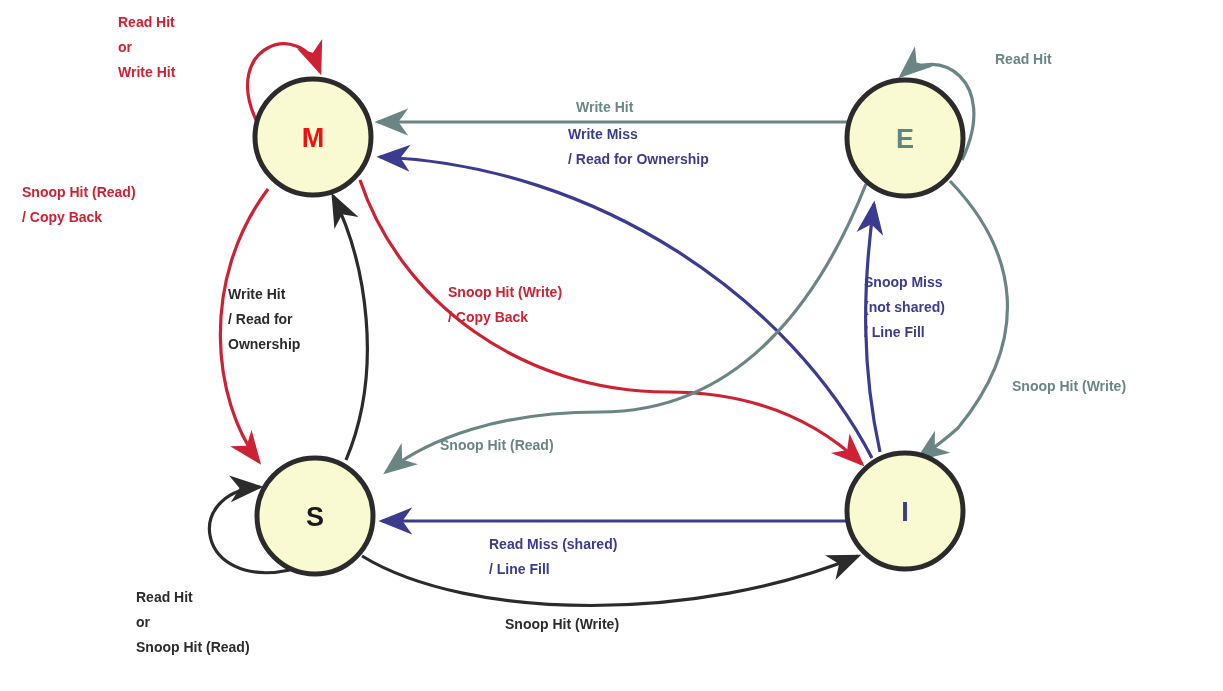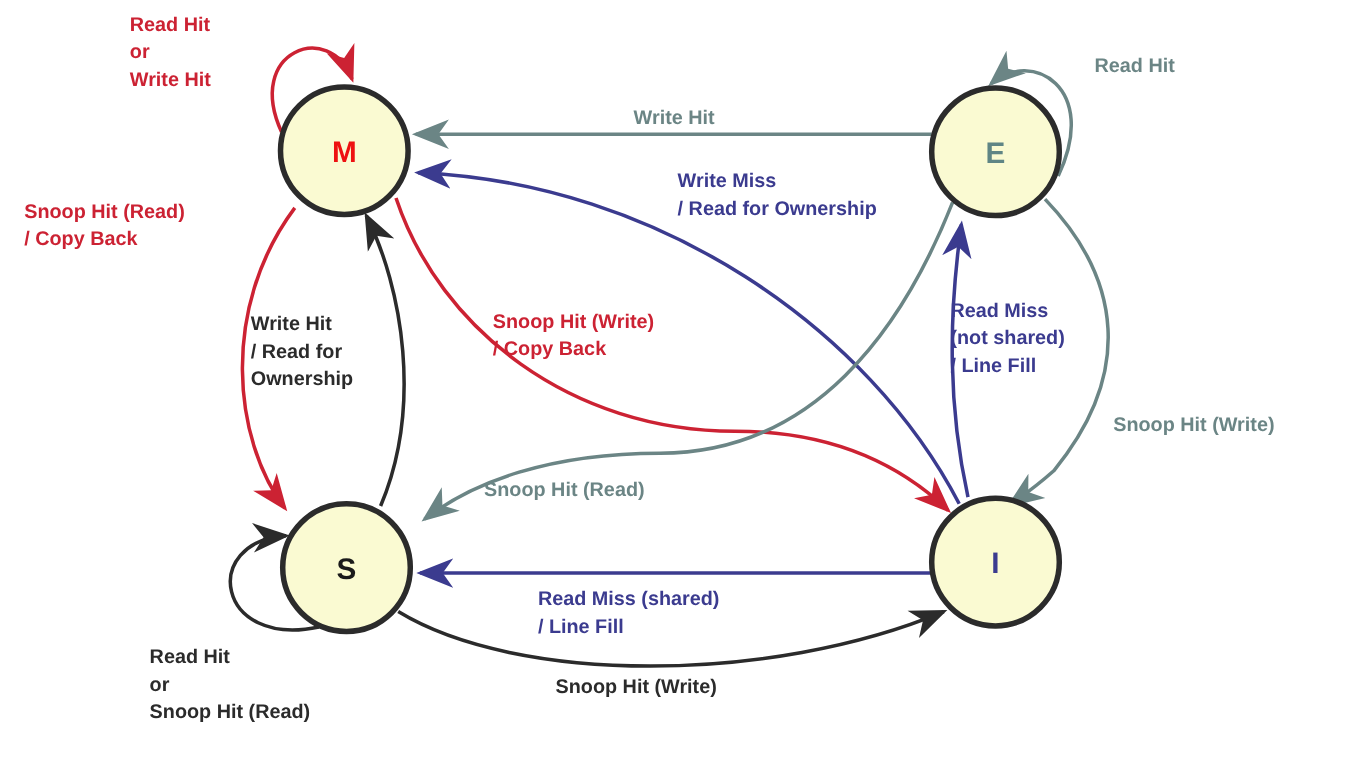--- a/index.html
+++ b/index.html
@@ -1,19 +1,19 @@
 <!DOCTYPE html>
 <html><head>
 <meta charset="utf-8">
 <style>
   html,body{margin:0;padding:0;background:#ffffff;}
   body{width:1223px;height:691px;position:relative;overflow:hidden;
        font-family:"Liberation Sans",sans-serif;}
   #diagram{position:absolute;left:0;top:0;width:1223px;height:691px;}
-  .lbl{position:absolute;font-weight:bold;font-size:18px;line-height:25px;
+  .lbl{position:absolute;font-weight:bold;font-size:14px;line-height:25px;
        white-space:pre;letter-spacing:0px;}
   .state-letter{font-weight:bold;font-size:27px;}
 </style>
 </head>
 <body>
 
 <svg id="diagram" viewBox="0 0 1223 691">
   <defs>
     <marker id="ar-red" markerWidth="11" markerHeight="9" refX="9.4" refY="4.5" orient="auto" markerUnits="strokeWidth">
       <path d="M0,0.3 L10.5,4.5 L0,8.7 L3,4.5 Z" fill="#cc2233"></path>
@@ -73,28 +73,28 @@
   </g>
 </svg>
 
 <div class="lbl" style="left: 118px; top: 10px; color: rgb(204, 34, 51);">Read Hit
 or
 Write Hit</div>
 <div class="lbl" style="left: 995px; top: 47px; color: rgb(107, 133, 133);">Read Hit</div>
 <div class="lbl" style="left: 22px; top: 180px; color: rgb(204, 34, 51);">Snoop Hit (Read)
 / Copy Back</div>
 <div class="lbl" style="left: 576px; top: 95px; color: rgb(107, 133, 133);">Write Hit</div>
-<div class="lbl" style="left: 568px; top: 152px; color: rgb(59, 59, 143); margin-left: 48px;">Write Miss
+<div class="lbl" style="left: 568px; top: 122px; color: rgb(59, 59, 143);">Write Miss
 / Read for Ownership</div>
 <div class="lbl" style="left: 228px; top: 282px; color: rgb(43, 43, 43);">Write Hit
 / Read for
 Ownership</div>
 <div class="lbl" style="left: 448px; top: 280px; color: rgb(204, 34, 51);">Snoop Hit (Write)
 / Copy Back</div>
-<div class="lbl" style="left: 864px; top: 270px; color: rgb(59, 59, 143);">Read Miss
+<div class="lbl" style="left: 864px; top: 270px; color: rgb(59, 59, 143);">Snoop Miss
 (not shared)
 / Line Fill</div>
 <div class="lbl" style="left: 1012px; top: 374px; color: rgb(107, 133, 133);">Snoop Hit (Write)</div>
 <div class="lbl" style="left: 440px; top: 433px; color: rgb(107, 133, 133);">Snoop Hit (Read)</div>
 <div class="lbl" style="left: 489px; top: 532px; color: rgb(59, 59, 143);">Read Miss (shared)
 / Line Fill</div>
 <div class="lbl" style="left: 505px; top: 612px; color: rgb(43, 43, 43);">Snoop Hit (Write)</div>
 <div class="lbl" style="left: 136px; top: 585px; color: rgb(43, 43, 43);">Read Hit
 or
 Snoop Hit (Read)</div>

